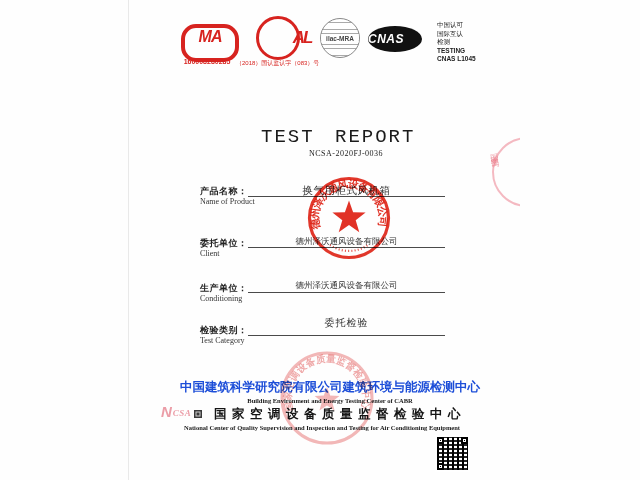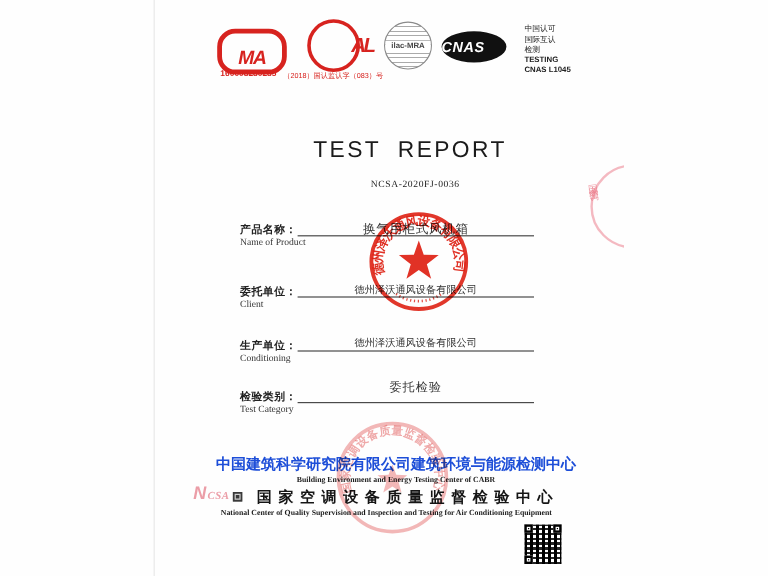--- a/index.html
+++ b/index.html
@@ -3,41 +3,41 @@
 <meta charset="utf-8">
 <style>
   html,body{margin:0;padding:0;background:#ffffff;}
   #screen{position:relative;width:640px;height:480px;background:#fefefe;overflow:hidden;
           font-family:"Liberation Sans",sans-serif;color:#222;}
   .abs{position:absolute;}
   .page-edge{left:128px;top:0;width:1px;height:480px;background:#e9e9e9;}
 
   
   .cma-box{left:181px;top:24px;width:50px;height:30px;border:4px solid #d7231f;border-radius:15px;
-           display:flex;align-items:flex-end;justify-content:center;}
+           display:flex;align-items:flex-start;justify-content:center;}
   .cma-ma{color:#d7231f;font-weight:900;font-size:16px;letter-spacing:-1px;font-style:italic;}
   .cma-number{left:178px;top:58px;width:58px;text-align:center;color:#d7231f;font-size:7px;font-weight:600;}
   .cal-circle{left:256px;top:16px;width:38px;height:38px;border:3.5px solid #d7231f;border-radius:50%;
               display:flex;align-items:center;justify-content:center;}
   .cal-al{color:#d7231f;font-weight:900;font-size:17px;font-style:italic;letter-spacing:-2px;margin-left:48px;}
   .cal-caption{left:236px;top:59px;width:80px;text-align:center;color:#d7231f;font-size:6px;white-space:nowrap;}
   .ilac{left:320px;top:18px;width:38px;height:38px;border:1.5px solid #8a8a8a;border-radius:50%;
         background:repeating-linear-gradient(180deg,#ffffff 0 3px,#aaa 3px 3.7px);
         display:flex;align-items:center;justify-content:center;overflow:hidden;}
   .ilac-band{background:#fff;padding:1px 0;width:100%;text-align:center;
              font-size:6.5px;font-weight:700;color:#444;}
   .cnas-ellipse{left:368px;top:26px;width:54px;height:26px;background:#111;border-radius:50%;
                 display:flex;align-items:center;}
   .cnas-word{color:#fff;font-weight:900;font-size:12px;font-style:italic;letter-spacing:.5px;}
   .cnas-block{left:437px;top:21px;width:60px;line-height:8.5px;font-size:6.5px;color:#222;}
   .cnas-block .b{font-weight:800;}
 
   
   .title-zh{left:213px;top:89px;font-size:28px;font-weight:800;letter-spacing:32px;color:#1a1a1a;white-space:nowrap;}
-  .title-en{left:261px;top:115px;font-family:Liberation Sans, sans-serif;font-size:19px;letter-spacing:2px;
+  .title-en{left:261px;top:126px;font-family:Liberation Mono, monospace;font-size:19px;letter-spacing:2px;
             word-spacing:7px;color:#1b1b1b;white-space:nowrap;}
   .report-no{left:248px;top:149px;width:196px;text-align:center;font-family:"Liberation Serif",serif;
              font-size:8px;color:#222;letter-spacing:.5px;}
 
   
   .lbl-zh{left:200px;font-size:9px;font-weight:600;color:#222;letter-spacing:.5px;}
   .lbl-en{left:200px;font-family:Liberation Serif, serif;font-size:8px;color:#333;}
   .fline{left:248px;width:197px;height:1px;background:#4a4a4a;}
   .fval{left:248px;width:197px;text-align:center;color:#333;}
   .v1{top:184px;font-size:10.5px;letter-spacing:.5px;filter:blur(.3px);}

